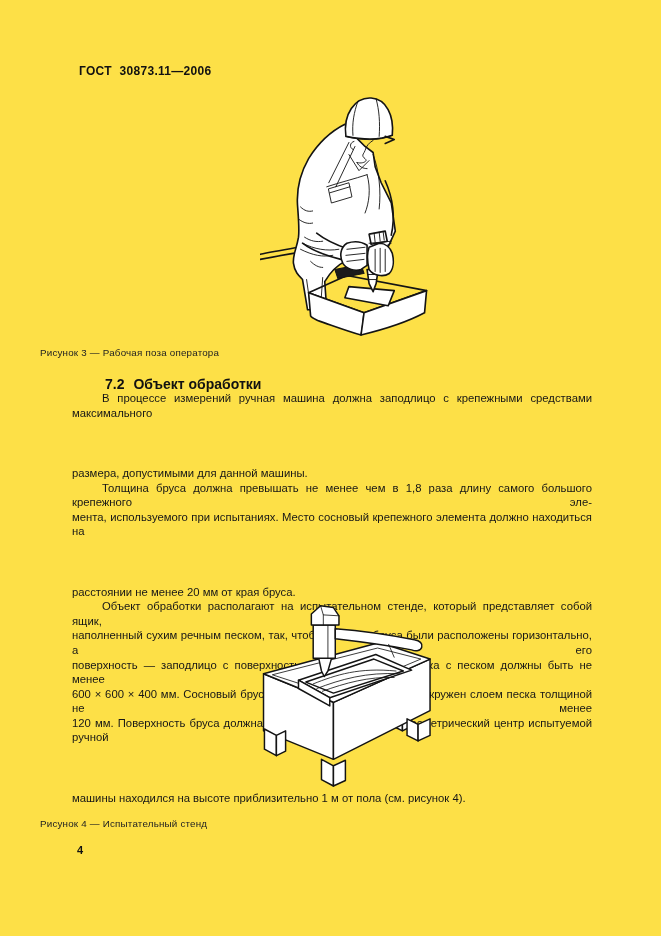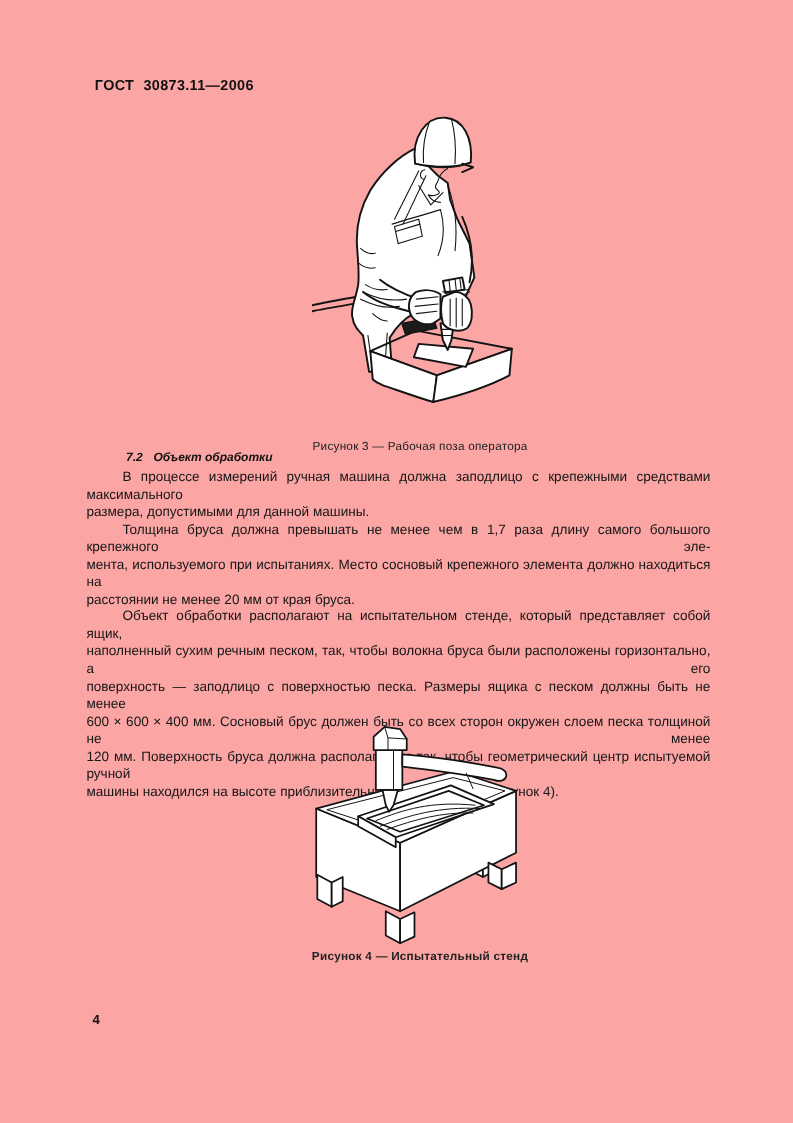--- a/index.html
+++ b/index.html
@@ -1,53 +1,52 @@
 <!DOCTYPE html>
 <html lang="ru"><head>
 <meta charset="utf-8">
 <style>
   html,body{margin:0;padding:0;background:#888;}
   #page{
     position:relative;
     width:661px;height:936px;
     margin:0 auto;
-    background:#fca5a5;
+    background:#fde047;
     font-family:"Liberation Sans", sans-serif;
     color:#1a1a1a;
     overflow:hidden;
   }
   .doc-header{
     position:absolute;left:79px;top:64px;
     font-size:12px;font-weight:bold;
     letter-spacing:0.3px;word-spacing:4px;
     color:#111;
   }
   .figure{position:absolute;}
   .fig3{left:260px;top:90px;width:198px;height:247px;}
   .fig4{left:258px;top:601px;width:184px;height:198px;}
   .figure svg{width:100%;height:100%;display:block;}
   .caption{
     position:absolute;left:40px;width:620px;
-    text-align:center;font-size:9.8px;color:#222;
+    text-align:left;font-size:9.8px;color:#222;
     letter-spacing:0.2px;
-    margin-top:20px;
   }
   .cap3{top:347px;}
-  .cap4{top:772px;font-weight:bold;}
+  .cap4{top:818px;}
   .sec-heading{
     position:absolute;left:105px;top:376px;
-    font-size:10px;font-weight:bold;color:#111;font-style:italic;
+    font-size:14px;font-weight:bold;color:#111;
   }
   .sec-heading .num{margin-right:9px;}
   .paras{
     position:absolute;left:72px;top:391px;width:520px;
     font-size:11.3px;line-height:14.55px;color:#161616;
   }
   .ln{text-align:justify;text-align-last:justify;}
-  .ln.last{text-align-last:left;}
+  .ln.last{text-align-last:left;margin-top:46px;}
   .ln.ind{text-indent:30px;}
   .page-num{
     position:absolute;left:77px;top:844px;
     font-size:11px;font-weight:bold;color:#111;
   }
   .art{stroke:#141414;stroke-width:1.6;fill:none;stroke-linecap:round;stroke-linejoin:round;}
   .art-thin{stroke:#141414;stroke-width:0.9;fill:none;stroke-linecap:round;}
   .wfill{fill:#ffffff;}
 </style>
 </head>
@@ -141,21 +140,21 @@
 
   <div class="caption cap3">Рисунок 3 — Рабочая поза оператора</div>
 
   <div class="sec-heading">
     <span class="num">7.2</span><span>Объект обработки</span>
   </div>
 
   <div class="paras">
     <div class="ln ind">В процессе измерений ручная машина должна заподлицо с крепежными средствами максимального</div>
     <div class="ln last">размера, допустимыми для данной машины.</div>
-    <div class="ln ind">Толщина бруса должна превышать не менее чем в 1,7 раза длину самого большого крепежного эле-</div>
+    <div class="ln ind">Толщина бруса должна превышать не менее чем в 1,8 раза длину самого большого крепежного эле-</div>
     <div class="ln">мента, используемого при испытаниях. Место сосновый крепежного элемента должно находиться на</div>
     <div class="ln last">расстоянии не менее 20 мм от края бруса.</div>
     <div class="ln ind">Объект обработки располагают на испытательном стенде, который представляет собой ящик,</div>
     <div class="ln">наполненный сухим речным песком, так, чтобы волокна бруса были расположены горизонтально, а его</div>
     <div class="ln">поверхность — заподлицо с поверхностью песка. Размеры ящика с песком должны быть не менее</div>
     <div class="ln">600 × 600 × 400 мм. Сосновый брус должен быть со всех сторон окружен слоем песка толщиной не менее</div>
     <div class="ln">120 мм. Поверхность бруса должна располагаться так, чтобы геометрический центр испытуемой ручной</div>
     <div class="ln last">машины находился на высоте приблизительно 1 м от пола (см. рисунок 4).</div>
   </div>
 

